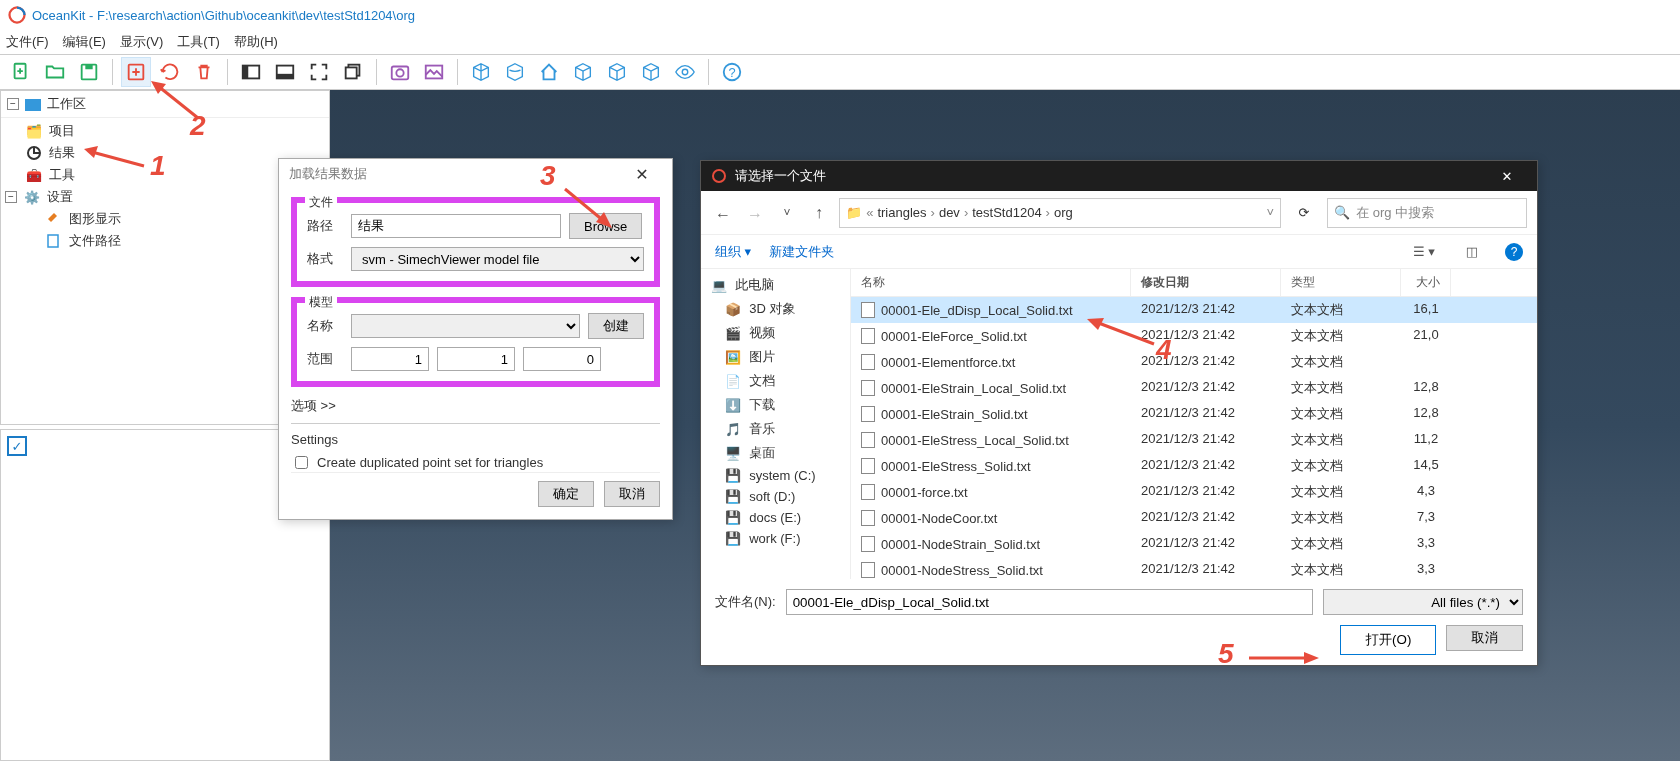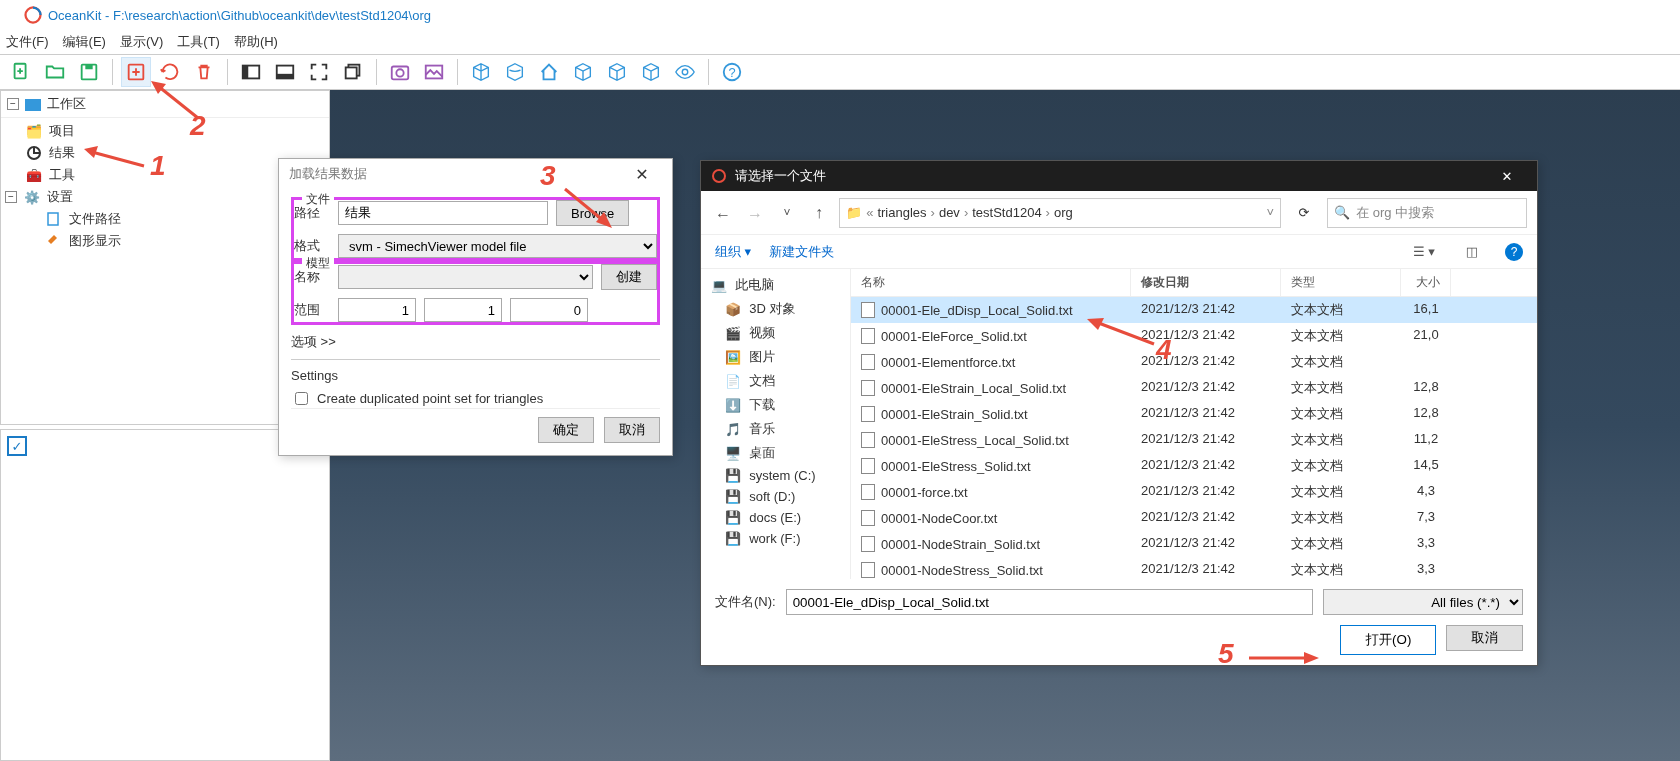--- a/index.html
+++ b/index.html
@@ -1,19 +1,19 @@
 <!DOCTYPE html>
 <html><head>
 <meta charset="utf-8">
 <style>
 * { box-sizing: border-box; font-family: "Microsoft YaHei", "Segoe UI", sans-serif; }
 body { margin: 0; background: #fff; width: 1680px; height: 761px; overflow: hidden; position: relative; font-size: 13px; color: #333; }
 
 
-.titlebar { height: 30px; display: flex; align-items: center; padding: 0 24px; background: #fff; color: #1a7bc6; }
+.titlebar { height: 30px; display: flex; align-items: center; padding: 0 8px; background: #fff; color: #1a7bc6; }
 .titlebar .logo { width: 18px; height: 18px; margin-right: 6px; }
 .titlebar .title { font-size: 13px; }
 
 
 .menubar { height: 24px; display: flex; align-items: center; padding: 0 6px; gap: 14px; font-size: 13px; color: #333; }
 .menubar span { cursor: default; }
 
 
 .toolbar { height: 36px; border-top: 1px solid #ccc; border-bottom: 1px solid #ccc; display: flex; align-items: center; padding: 0 6px; gap: 4px; }
 .tbtn { width: 30px; height: 30px; display: flex; align-items: center; justify-content: center; border: 1px solid transparent; }
@@ -34,21 +34,21 @@
 
 .content { flex: 1; background: linear-gradient(180deg, #2c3e50 0%, #34495e 50%, #5d6d7e 100%); position: relative; }
 
 
 .dialog { position: absolute; background: #fff; border: 1px solid #aaa; box-shadow: 2px 2px 10px rgba(0,0,0,0.2); }
 .dlg-load { left: 278px; top: 158px; width: 395px; }
 .dlg-titlebar { height: 30px; display: flex; align-items: center; justify-content: space-between; padding: 0 10px; background: #fff; gap: 24px; }
 .dlg-titlebar .txt { color: #777; font-size: 13px; }
 .dlg-close { width: 40px; height: 28px; display:flex; align-items:center; justify-content:center; font-size:16px; color:#333; }
 .dlg-body { padding: 8px 12px 12px; }
-.group { border: 3px solid #d946ef; position: relative; }
+.group { border: 6px solid #d946ef; padding: 10px; margin-bottom: 10px; position: relative; }
 .group-title { position: absolute; top: -9px; left: 8px; background: #fff; padding: 0 4px; font-size: 12px; }
 .row { display: flex; align-items: center; gap: 8px; margin-bottom: 8px; }
 .row:last-child { margin-bottom: 0; }
 .row label { width: 36px; flex-shrink: 0; }
 .row input[type=text], .row select { border: 1px solid #aaa; height: 24px; padding: 0 6px; font-size: 13px; }
 .row .path-input { width: 210px; }
 .row .fmt-select { flex: 1; }
 .btn { border: 1px solid #aaa; background: #e1e1e1; height: 26px; padding: 0 14px; font-size: 13px; cursor: default; }
 .range-row input { width: 78px; text-align: right; }
 .opts { margin: 8px 0; font-size: 13px; }
@@ -269,32 +269,32 @@
             <span>工具</span>
           </div>
         <div class="tree-item">
             <span style="margin-left:-20px;width:12px;height:12px;border:1px solid #888;text-align:center;line-height:10px;font-size:10px;">−</span>
             <span class="tree-icon">⚙️</span>
             <span>设置</span>
           </div>
         <div class="tree-item level2">
             <span class="tree-icon">
               <svg width="14" height="14">
+                <path d="M7 1l3 3-6 6-3-3z" fill="#e67e22"></path>
+              </svg>
+            </span>
+            <span>图形显示</span>
+          </div>
+        <div class="tree-item level2">
+            <span class="tree-icon">
+              <svg width="14" height="14">
                 <rect x="1" y="1" width="10" height="12" fill="none" stroke="#3498db" stroke-width="1.5"></rect>
               </svg>
             </span>
             <span>文件路径</span>
-          </div>
-        <div class="tree-item level2">
-            <span class="tree-icon">
-              <svg width="14" height="14">
-                <path d="M7 1l3 3-6 6-3-3z" fill="#e67e22"></path>
-              </svg>
-            </span>
-            <span>图形显示</span>
           </div>
       </div>
     </div>
     <div class="bottom-panel">
       <div class="icon">✓</div>
     </div>
   </div>
   <div class="content"></div>
 </div>
 

